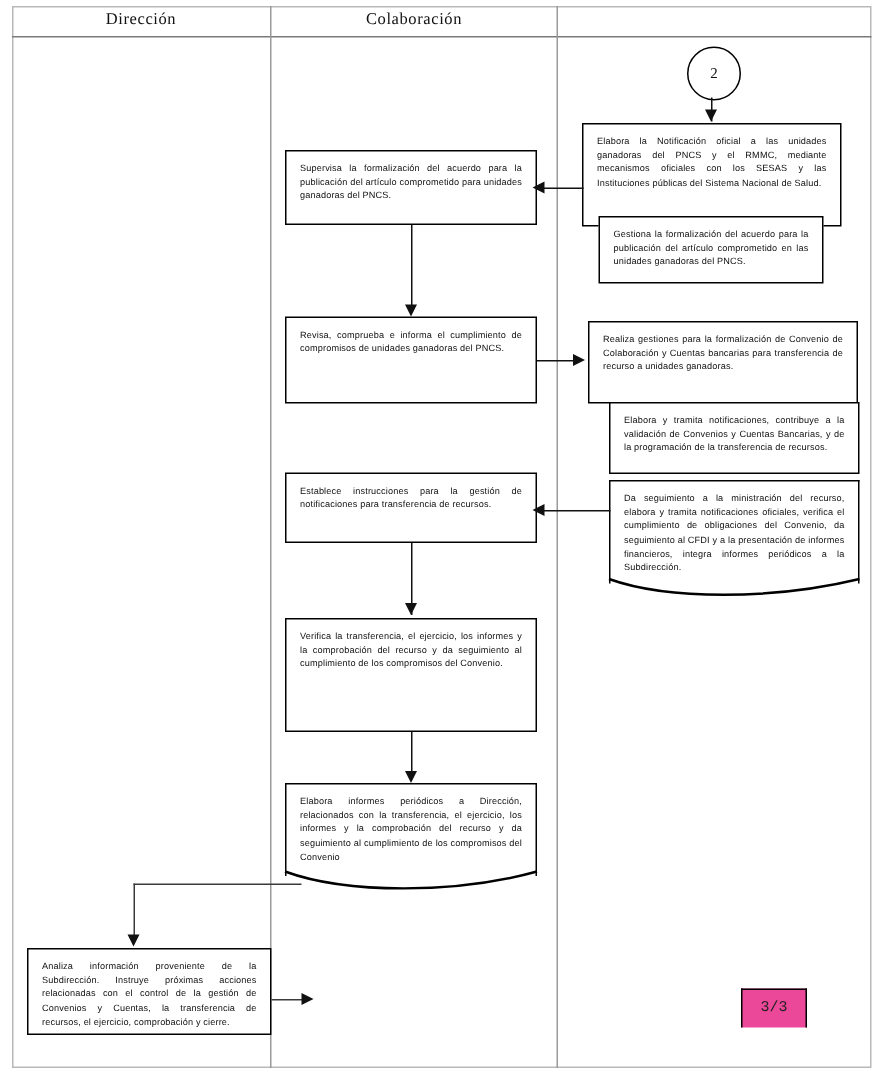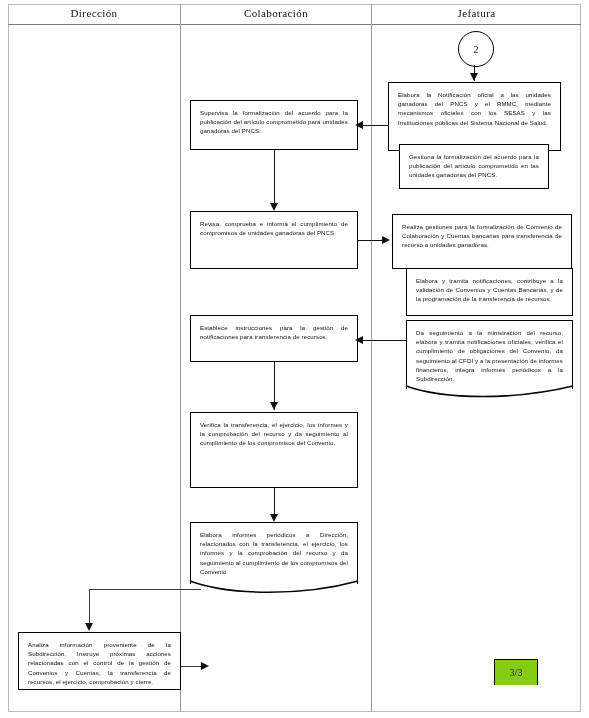--- a/index.html
+++ b/index.html
@@ -80,24 +80,24 @@
     font-family:"Liberation Serif", serif;
     font-size:10px;
     color:#111;
   }
   
   .pent{
     position:absolute;
     display:flex;align-items:flex-start;justify-content:center;
     padding-top:7px;
     box-sizing:border-box;
-    font-family:Liberation Serif, serif;
+    font-family:Liberation Mono, monospace;
     font-size:10px;
     color:#222;
-    background:#84cc16;
+    background:#ec4899;
     border:1.2px solid #000;
     border-bottom:none;
   }
   .pent-tail{
     position:absolute;
     width:0;height:0;
     pointer-events:none;
   }
 
   
@@ -116,21 +116,20 @@
 <div id="page">
 
   <div class="outer-frame"></div>
   <div class="header-rule"></div>
 
   <div class="col-div d1"></div>
   <div class="col-div d2"></div>
 
   <div class="col-title t1">Dirección</div>
   <div class="col-title t2">Colaboración</div>
-  <div class="col-title t3">Jefatura</div>
 
   <div class="circ" style="left:458px;top:31px;width:34px;height:34px;">
     <span>2</span>
   </div>
   <div class="ln v dark" style="left:474px;top:65px;height:16px;"></div>
   <div class="arw down" style="left:470px;top:73px;"></div>
 
   <div class="node" style="left:388px;top:82px;width:173px;height:69px;">
     <span>Elabora la Notificación oficial a las unidades ganadoras del PNCS y el RMMC, mediante mecanismos oficiales con los SESAS y las Instituciones públicas del Sistema Nacional de Salud.</span>
   </div>

